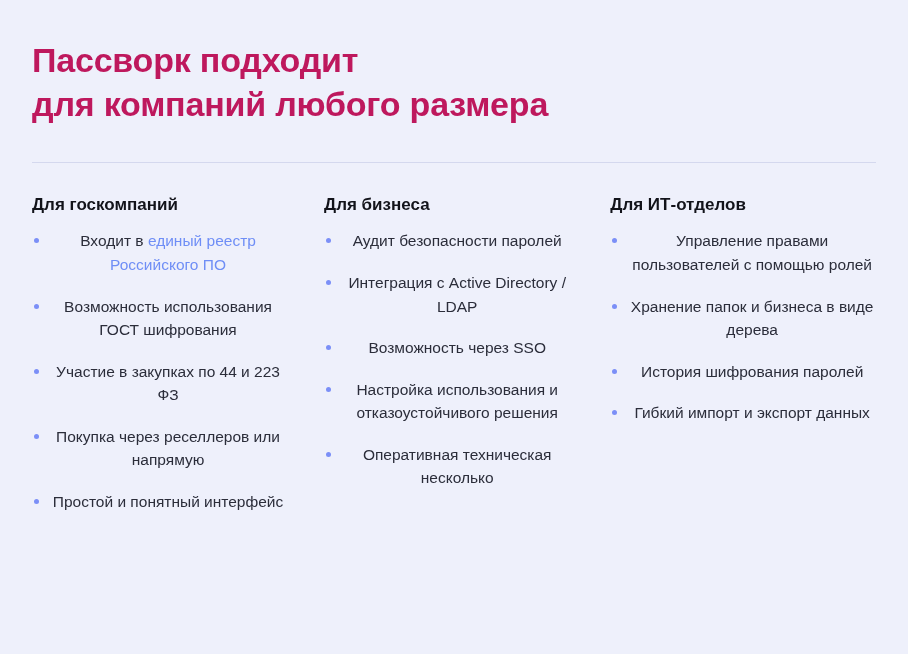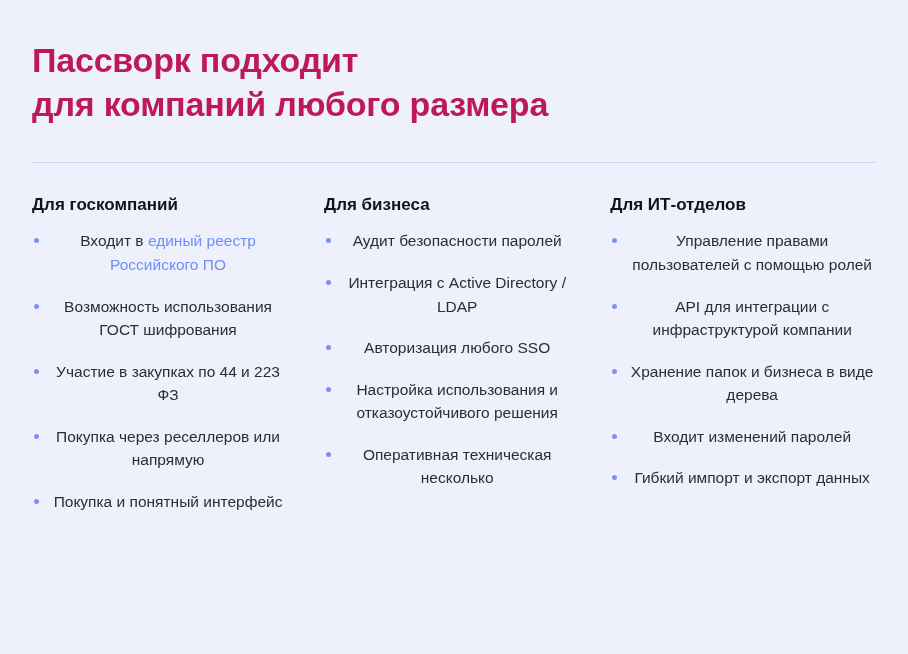--- a/index.html
+++ b/index.html
@@ -95,40 +95,39 @@
 
   <div class="columns">
 
     <div class="col col-0">
       <h2 class="col-title">Для госкомпаний</h2>
       <ul class="items">
           <li><span>Входит в </span><a class="link">единый реестр Российского ПО</a></li>
           <li><span>Возможность использования ГОСТ шифрования</span></li>
           <li><span>Участие в закупках по 44 и 223 ФЗ</span></li>
           <li><span>Покупка через реселлеров или напрямую</span></li>
-          <li><span>Покупка и понятный интерфейс</span></li>
+          <li><span>Простой и понятный интерфейс</span></li>
         </ul>
     </div>
 
     <div class="col col-1">
       <h2 class="col-title">Для бизнеса</h2>
       <ul class="items">
           <li><span>Аудит безопасности паролей</span></li>
           <li><span>Интеграция с Active Directory / LDAP</span></li>
-          <li><span>Авторизация любого SSO</span></li>
+          <li><span>Возможность через SSO</span></li>
           <li><span>Настройка использования и отказоустойчивого решения</span></li>
           <li><span>Оперативная техническая несколько</span></li>
         </ul>
     </div>
 
     <div class="col col-2">
       <h2 class="col-title">Для ИТ-отделов</h2>
       <ul class="items">
           <li><span>Управление правами пользователей с помощью ролей</span></li>
-          <li><span>API для интеграции с инфраструктурой компании</span></li>
           <li><span>Хранение папок и бизнеса в виде дерева</span></li>
-          <li><span>Входит изменений паролей</span></li>
+          <li><span>История шифрования паролей</span></li>
           <li><span>Гибкий импорт и экспорт данных</span></li>
         </ul>
     </div>
 
   </div>
 </div>
 
 </body></html>

